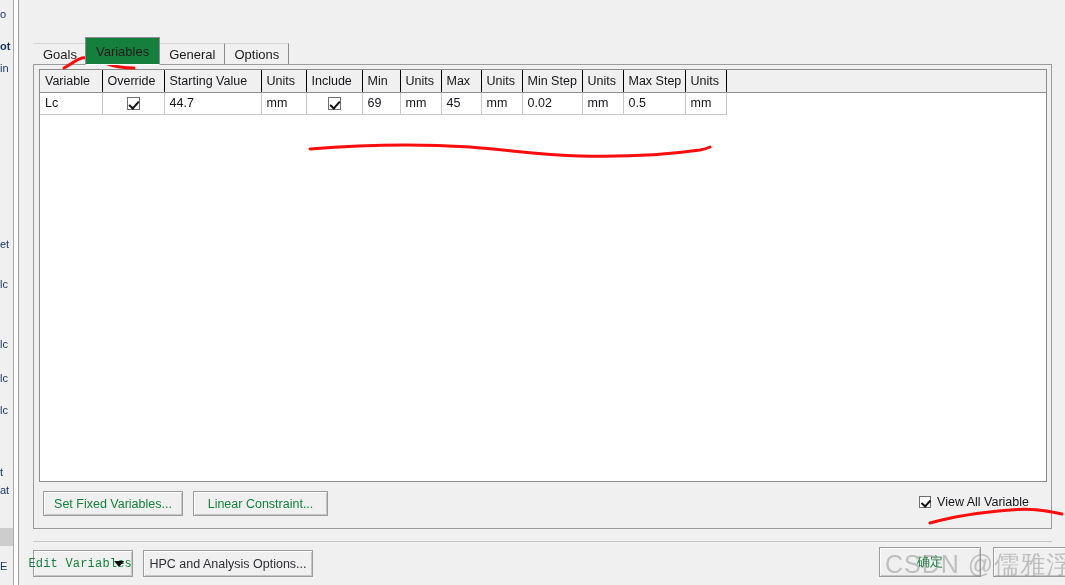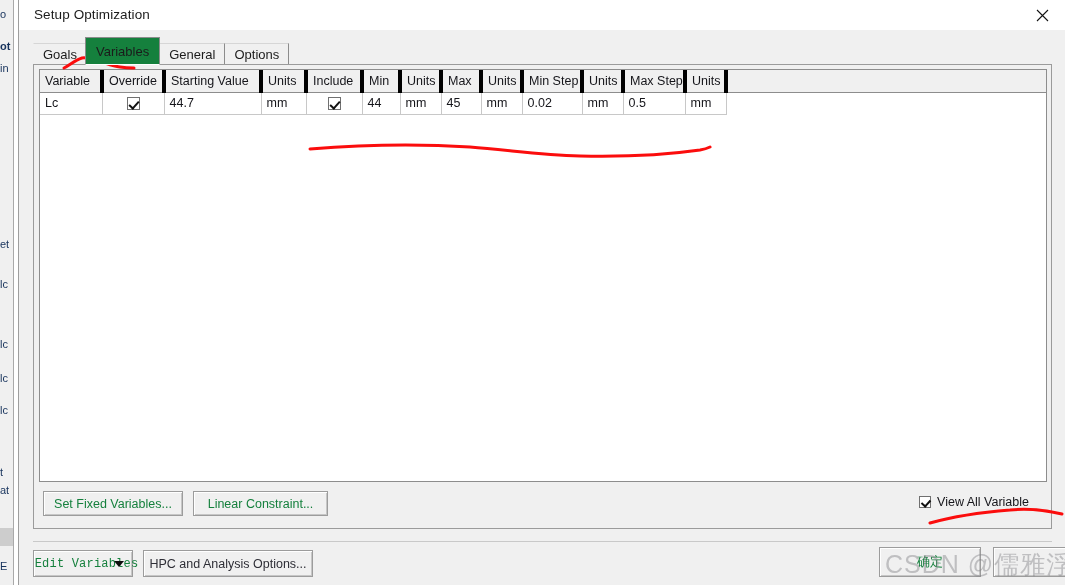--- a/index.html
+++ b/index.html
@@ -161,21 +161,21 @@
     width: 1006px;
     font-size: 12.5px;
     color: #15151a;
   }
   table.grid th {
     background: #f0f0f0;
     font-weight: normal;
     text-align: left;
     height: 22px;
     padding: 0 5px;
-    border-right: 4px solid #000000;
+    border-right: 1px solid #000000;
     border-bottom: 1px solid #8d8d8d;
     box-sizing: border-box;
     white-space: nowrap;
     font-size: 12.5px;
   }
   table.grid th.filler { border-right: none; }
   table.grid td {
     height: 22px;
     padding: 0 5px;
     border-right: 1px solid #c8c8c8;
@@ -260,21 +260,21 @@
     height: 0;
     border-top: 1px solid #c9c9c9;
   }
   .btn-editvars {
     position: absolute;
     left: 14px; top: 550px;
     width: 100px; height: 27px;
     font-family: "Liberation Mono", monospace;
     font-size: 12px;
     letter-spacing: .2px;
-    justify-content: center;
+    justify-content: flex-end;
     padding-left: 7px;
     position: absolute;
   }
   .btn-editvars .caret {
     position: absolute;
     right: 8px; top: 50%;
     transform: translateY(-50%);
     width: 0; height: 0;
     border-left: 5px solid transparent;
     border-right: 5px solid transparent;
@@ -336,28 +336,20 @@
     <div class="frag" style="top:372px;">lc</div>
     <div class="frag" style="top:404px;">lc</div>
     <div class="frag" style="top:466px;">t</div>
     <div class="frag" style="top:484px;">at</div>
     <div class="frag" style="top:560px;">E</div>
     <div class="sb" style="top:528px;height:18px;"></div>
   </div>
 
   <div class="dialog">
 
-    <div class="titlebar">
-      <div class="title-text">Setup Optimization</div>
-      <div class="close-btn">
-        <svg width="13" height="13" viewBox="0 0 13 13" aria-hidden="true">
-          <path d="M1 1 L12 12 M12 1 L1 12" stroke="#131313" stroke-width="1.1" fill="none"></path>
-        </svg>
-      </div>
-    </div>
 
     <div class="tabstrip">
       <div class="tabs">
         <div class="tab first">Goals</div>
         <div class="tab active">Variables</div>
         <div class="tab">General</div>
         <div class="tab">Options</div>
       </div>
     </div>
 
@@ -399,21 +391,21 @@
               <th class="filler"></th>
             </tr>
           </thead>
           <tbody>
             <tr>
               <td>Lc</td>
               <td class="ctr"><span class="cbox checked"></span></td>
               <td>44.7</td>
               <td>mm</td>
               <td class="ctr"><span class="cbox checked"></span></td>
-              <td>44</td>
+              <td>69</td>
               <td>mm</td>
               <td>45</td>
               <td>mm</td>
               <td>0.02</td>
               <td>mm</td>
               <td>0.5</td>
               <td>mm</td>
               <td class="filler"></td>
             </tr>
           </tbody>

